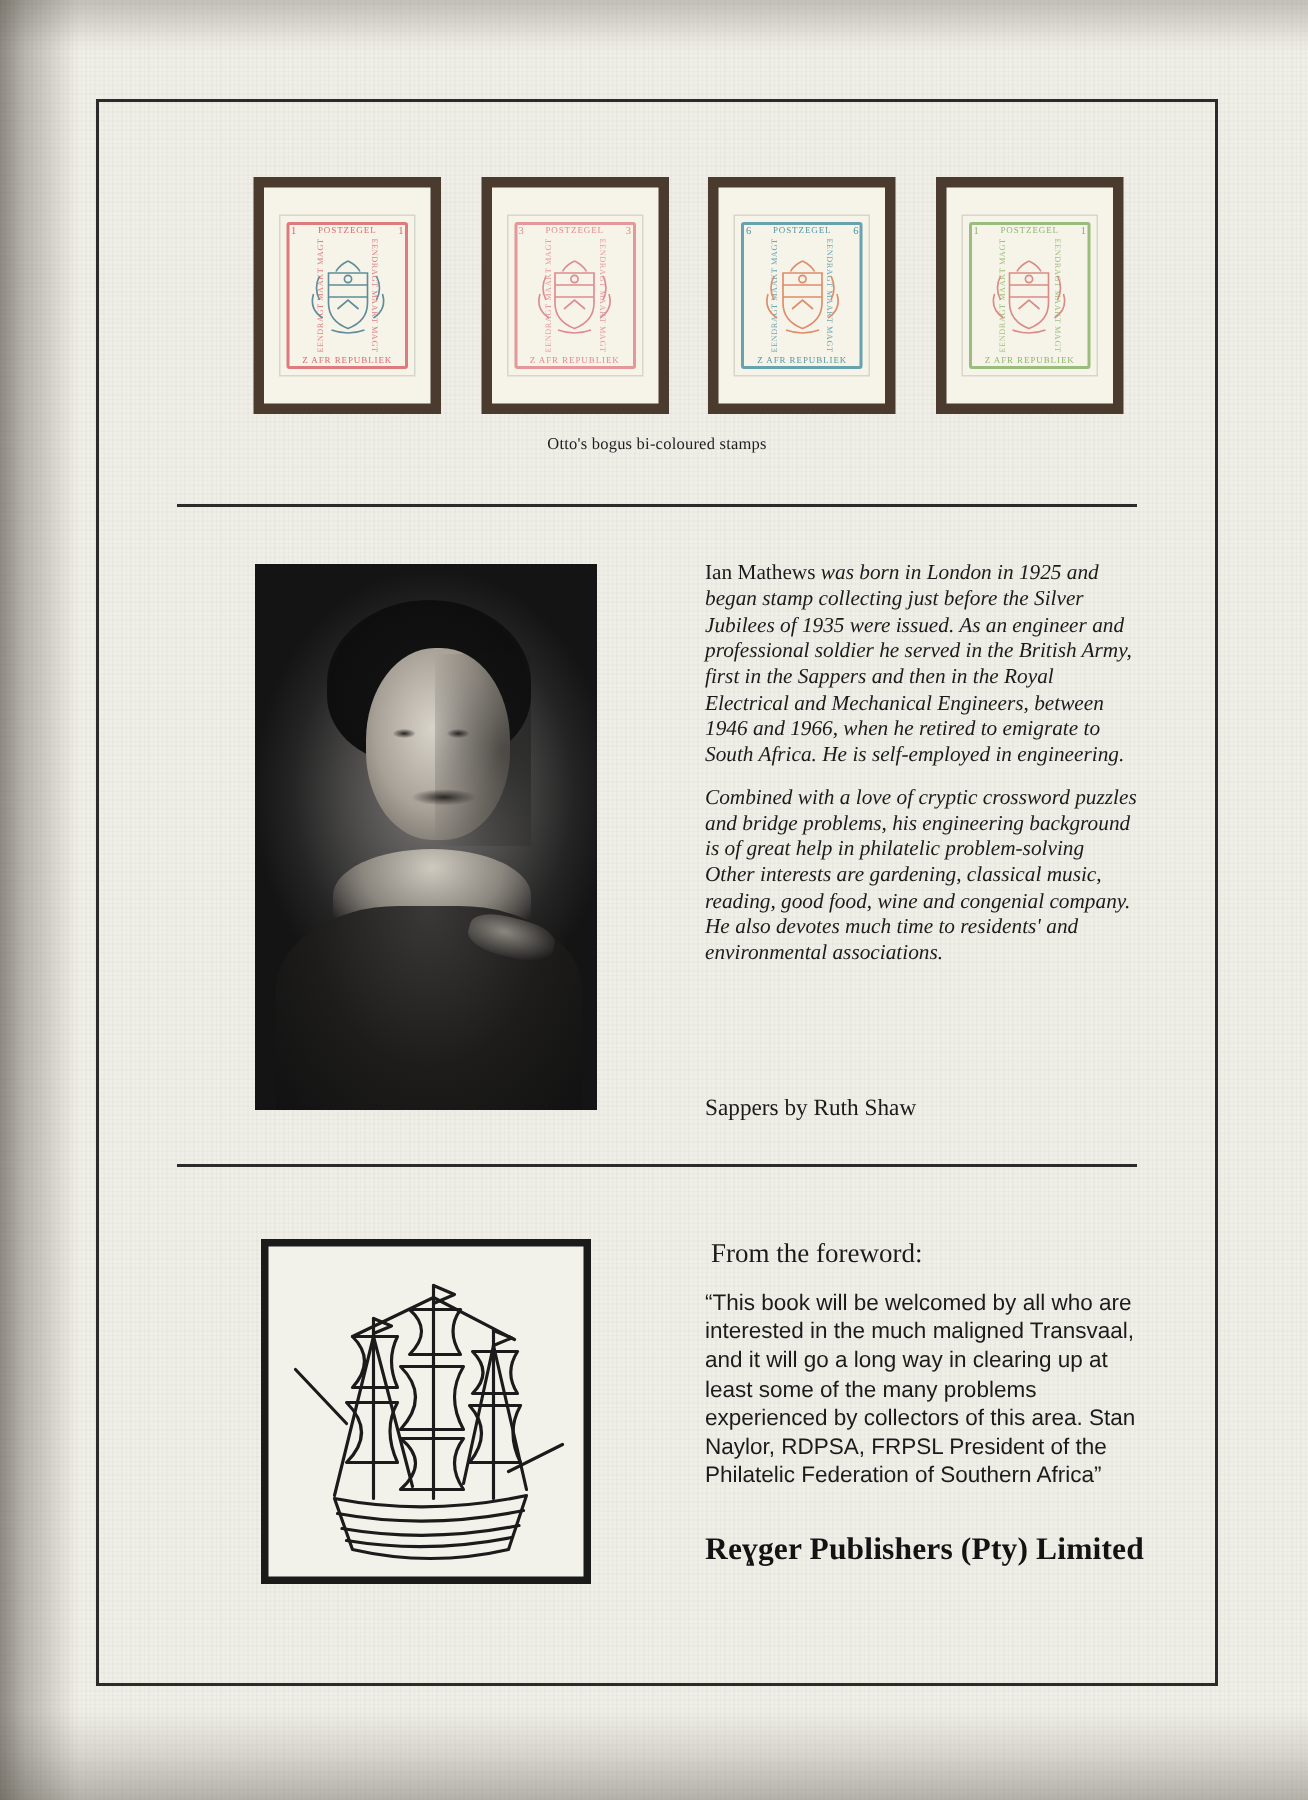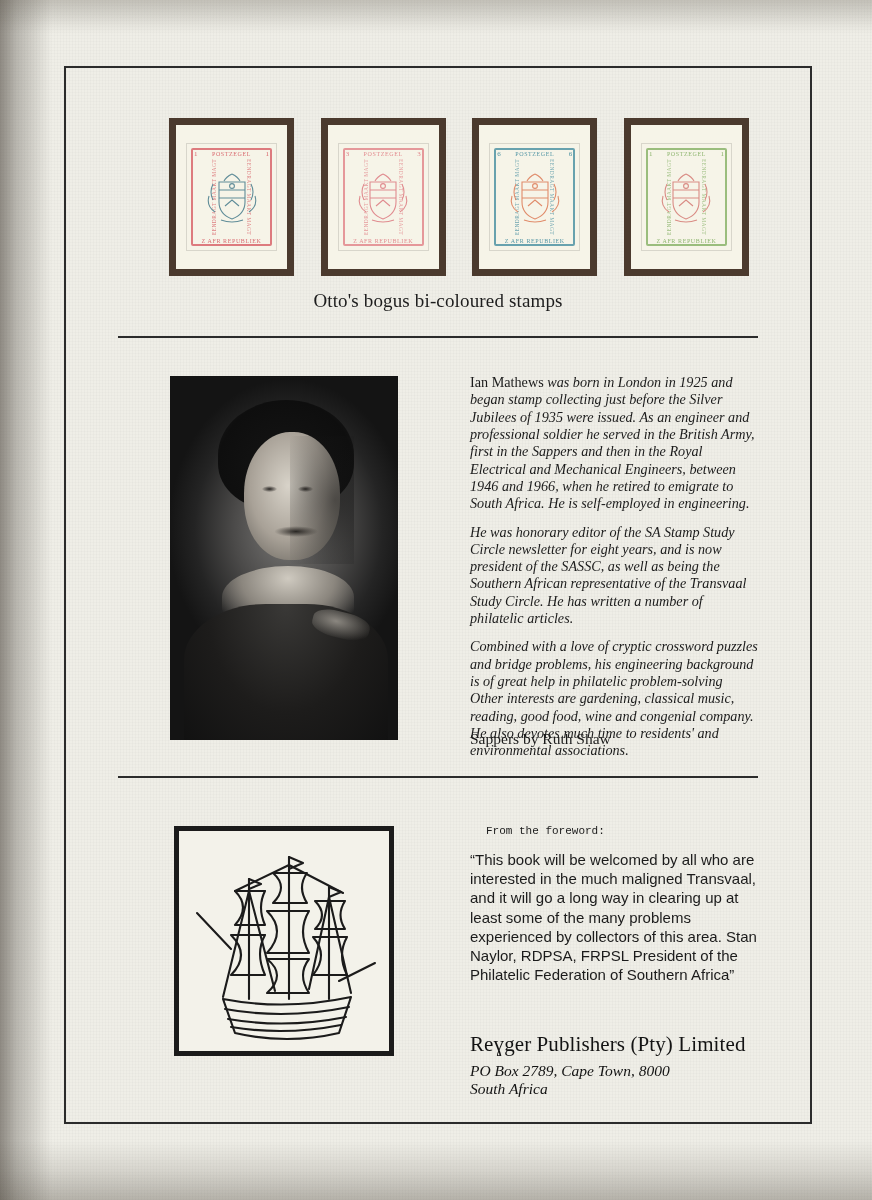--- a/index.html
+++ b/index.html
@@ -117,21 +117,21 @@
     position: absolute;
     left: 50%; top: 50%;
     transform: translate(-50%, -50%);
     width: 62px; height: 62px;
   }
   .stamp-caption {
     position: absolute;
     left: 0; right: 0; top: 222px;
     text-align: center;
     font-family: "Liberation Serif", serif;
-    font-size: 19px;
+    font-size: 11px;
     color: #1d1d1d;
     letter-spacing: 0.15px;
   }
 
   .rule {
     position: absolute;
     left: 52px; width: 640px;
     height: 0;
     border-top: 2px solid #2b2b2b;
   }
@@ -237,43 +237,44 @@
   }
   .ship-box svg { display: block; }
 
   
   .foreword {
     position: absolute;
     left: 404px; top: 757px;
     width: 292px;
   }
   .foreword .fw-label {
-    font-family: Liberation Mono, monospace;
-    font-size: 11px;
+    font-family: Liberation Serif, serif;
+    font-size: 18px;
     color: #1b1b1b;
-    margin: 0 0 13px 16px;
+    margin: 0 0 13px 4px;
   }
   .foreword .fw-quote {
     font-family: Liberation Sans, sans-serif;
     font-size: 15px;
     line-height: 1.28;
     color: #1b1b1b;
     margin: 0;
   }
   .publisher {
     position: absolute;
     left: 404px; top: 948px;
     width: 330px;
   }
   .publisher .pub-name {
     font-family: "Liberation Serif", serif;
     font-size: 21px;
     color: #131313;
-    margin: 16px 0 5px 0;
+    margin: 4px 0 5px 0;
     letter-spacing: 0.1px;
+    font-weight: bold;
   }
   .publisher .pub-addr {
     font-family: "Liberation Serif", serif;
     font-style: italic;
     font-size: 15.5px;
     line-height: 1.18;
     color: #131313;
     margin: 0;
   }
 </style>
@@ -396,21 +397,20 @@
       <div class="p-eye-l"></div>
       <div class="p-eye-r"></div>
       <div class="p-mous"></div>
       <div class="p-collar"></div>
       <div class="p-body"></div>
       <div class="p-epaul"></div>
     </div>
 
     <div class="bio">
       <p><span class="lead-name">Ian Mathews</span><span> was born in London in 1925 and began stamp collecting just before the Silver Jubilees of 1935 were issued. As an engineer and professional soldier he served in the British Army, first in the Sappers and then in the Royal Electrical and Mechanical Engineers, between 1946 and 1966, when he retired to emigrate to South Africa. He is self-employed in engineering.</span></p>
-      <p>He was honorary editor of the SA Stamp Study Circle newsletter for eight years, and is now president of the SASSC, as well as being the Southern African representative of the Transvaal Study Circle. He has written a number of philatelic articles.</p>
       <p>Combined with a love of cryptic crossword puzzles and bridge problems, his engineering background is of great help in philatelic problem-solving  Other interests are gardening, classical music, reading, good food, wine and congenial company. He also devotes much time to residents' and environmental associations.</p>
     </div>
 
     <div class="portrait-credit">Sappers by Ruth Shaw</div>
 
     <div class="rule rule-2"></div>
 
     <div class="ship-box">
       <svg width="210" height="220" viewBox="0 0 210 220">
         <g fill="none" stroke="#1b1b1b" stroke-width="2.1" stroke-linecap="round" stroke-linejoin="round">
@@ -448,24 +448,20 @@
       </svg>
     </div>
 
     <div class="foreword">
       <p class="fw-label">From the foreword:</p>
       <p class="fw-quote">“This book will be welcomed by all who are interested in the much maligned Transvaal, and it will go a long way in clearing up at least some of the many problems experienced by collectors of this area. Stan Naylor, RDPSA, FRPSL President of the Philatelic Federation of Southern Africa”</p>
     </div>
 
     <div class="publisher">
       <p class="pub-name">Reɣger Publishers (Pty) Limited</p>
-      <p class="pub-addr">
-        <span>PO Box 2789, Cape Town, 8000</span><br>
-        <span>South Africa</span>
-      </p>
     </div>
 
   </div>
 
   <div class="edge-shadow-l"></div>
   <div class="edge-shadow-t"></div>
   <div class="edge-shadow-b"></div>
 </div>
 
 </body></html>

